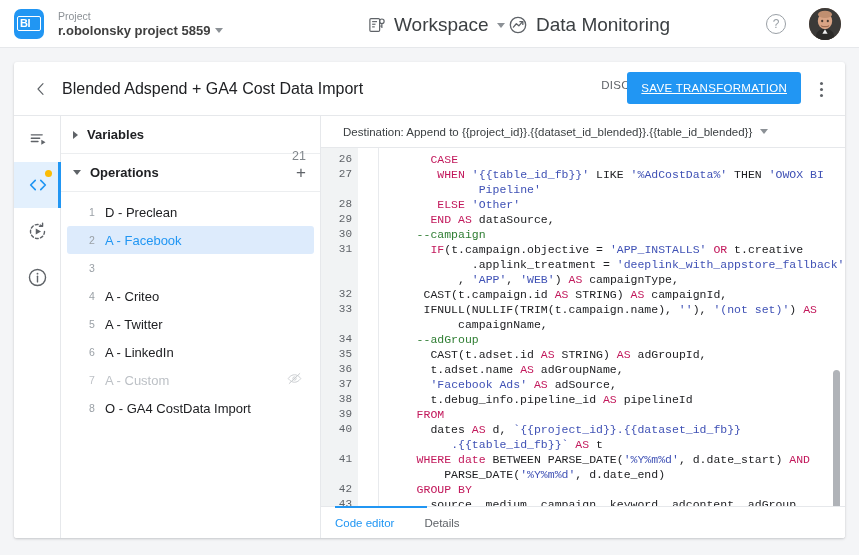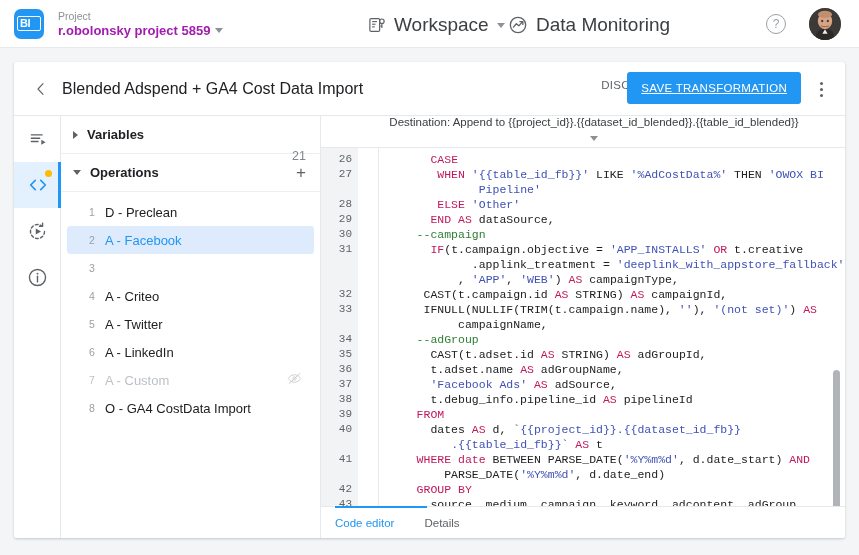--- a/index.html
+++ b/index.html
@@ -20,21 +20,21 @@
     width: 30px; height: 30px; margin-left: 14px; border-radius: 7px;
     background: #2196f3; color: #fff;
     display: flex; align-items: center; justify-content: center;
     font-size: 14px; font-weight: 700; letter-spacing: -0.5px;
   }
   #logo span { border: 1.6px solid #fff; border-radius: 2px; padding: 0 10px 0 2px;
     font-size: 11px; line-height: 13px; }
   #project-block { margin-left: 14px; display: flex; flex-direction: column; justify-content: center; }
   #project-label { font-size: 10.5px; color: #8c9196; line-height: 14px; }
   #project-row { display: flex; align-items: center; gap: 5px; }
-  #project-name { font-size: 13px; font-weight: 700; color: #a21caf; line-height: 16px; }
+  #project-name { font-size: 13px; font-weight: 700; color: #404040; line-height: 16px; }
   .caret-dn {
     width: 0; height: 0; border-left: 4.5px solid transparent;
     border-right: 4.5px solid transparent; border-top: 5px solid #8c9196;
   }
   .nav-item { display: flex; align-items: center; gap: 8px; cursor: pointer; }
   .nav-label { font-size: 19px; color: #3c4043; }
   #nav-workspace { position: absolute; left: 368px; top: 14px; }
   #nav-monitoring { position: absolute; left: 508px; top: 14px; }
   #help-icon {
     position: absolute; left: 766px; top: 14px; width: 20px; height: 20px;
@@ -133,21 +133,21 @@
   .op-row.disabled .op-name { color: #bdc1c6; }
   .eye-off { margin-right: 12px; opacity: .55; }
 
   
   #editor {
     position: absolute; left: 307px; top: 54px; width: 524px; height: 422px;
     background: #fff;
   }
   #dest-bar {
     height: 32px; display: flex; align-items: center; padding-left: 22px;
-    border-bottom: 1px solid #e6e8eb; gap: 8px; flex-direction: column;
+    border-bottom: 1px solid #e6e8eb; gap: 8px;
   }
   #dest-text { font-size: 11.5px; color: #3c4043; }
   #code-area {
     position: absolute; left: 0; top: 32px; width: 524px; height: 358px;
     overflow: hidden; background: #fff;
   }
   #gutter {
     position: absolute; left: 0; top: 0; width: 37px; height: 358px;
     background: #f1f3f4;
   }

